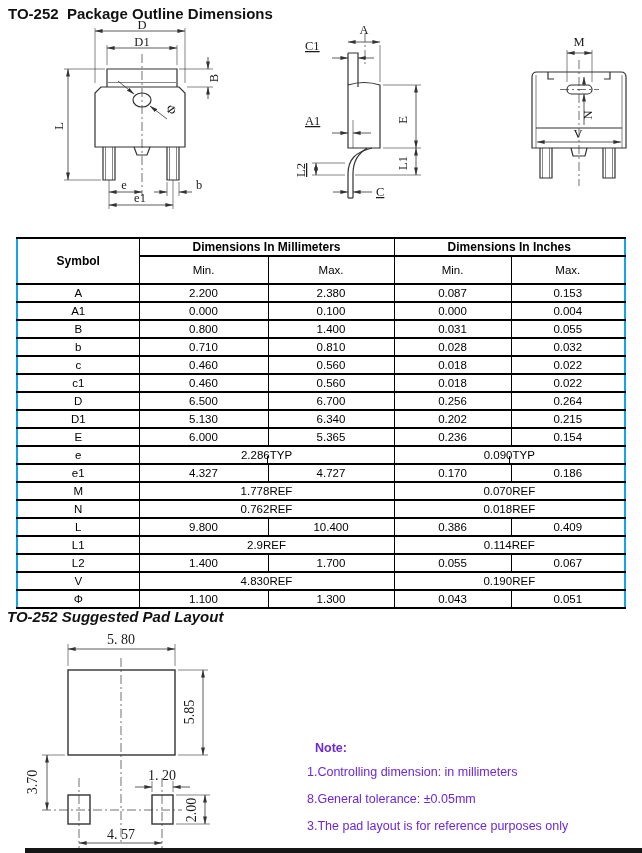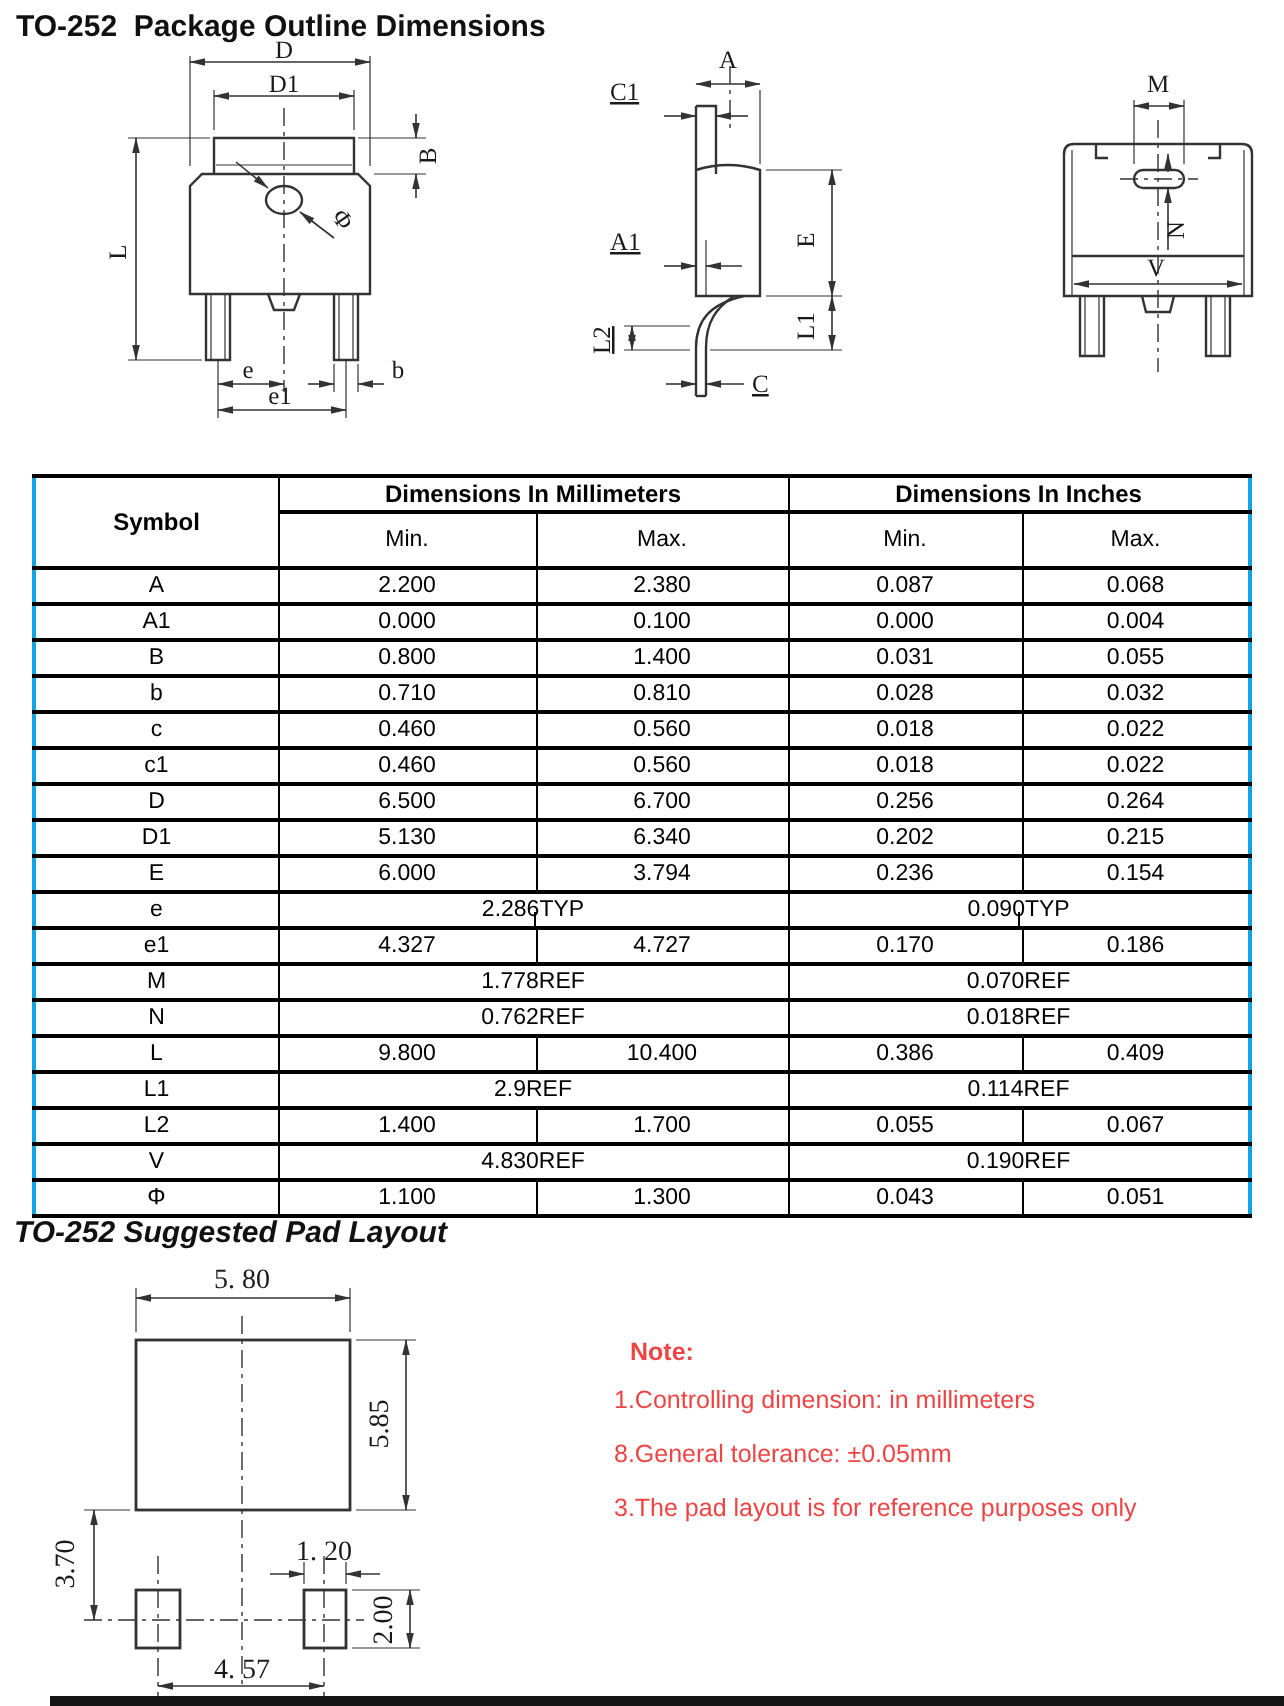--- a/index.html
+++ b/index.html
@@ -18,21 +18,21 @@
   
   #dim-table{position:absolute;left:16px;top:237px;width:608px;border-collapse:collapse;
              border:2px solid #0ea5e9;table-layout:fixed;font-size:11.5px;color:#000;}
   #dim-table th,#dim-table td{border:1px solid #000;border-top-width:2px;border-bottom-width:2px;
              text-align:center;padding:0;height:15px;line-height:15px;overflow:hidden;}
   #dim-table th.sec{font-weight:bold;font-size:12px;}
   #dim-table th.sub{font-weight:normal;}
   #dim-table td{position:relative;}
   #dim-table td.tick::after{content:'';position:absolute;left:50%;bottom:0;width:1px;height:7px;background:#000;}
   
-  #note{position:absolute;left:307px;top:669px;width:320px;font-size:12.5px;color:#ef4444;}
+  #note{position:absolute;left:307px;top:741px;width:320px;font-size:12.5px;color:#6d28d9;}
   #note .nh{font-weight:bold;margin:0 0 10px 8px;}
   #note .ni{margin:0 0 13px 0;}
   #footer-bar{position:absolute;left:25px;top:848px;width:617px;height:5px;background:#161616;}
 </style>
 </head>
 <body>
 
 <div id="page">
 
   <svg width="0" height="0">
@@ -179,21 +179,21 @@
         <th class="sub">Min.</th>
         <th class="sub">Max.</th>
       </tr>
     </thead>
     <tbody>
         <tr style="height: 18px;">
           <td colspan="1">A</td>
           <td colspan="1">2.200</td>
           <td colspan="1">2.380</td>
           <td colspan="1">0.087</td>
-          <td colspan="1">0.068</td>
+          <td colspan="1">0.153</td>
         </tr>
         <tr style="height: 18px;">
           <td colspan="1">A1</td>
           <td colspan="1">0.000</td>
           <td colspan="1">0.100</td>
           <td colspan="1">0.000</td>
           <td colspan="1">0.004</td>
         </tr>
         <tr style="height: 18px;">
           <td colspan="1">B</td>
@@ -233,21 +233,21 @@
         <tr style="height: 18px;">
           <td colspan="1">D1</td>
           <td colspan="1">5.130</td>
           <td colspan="1">6.340</td>
           <td colspan="1">0.202</td>
           <td colspan="1">0.215</td>
         </tr>
         <tr style="height: 18px;">
           <td colspan="1">E</td>
           <td colspan="1">6.000</td>
-          <td colspan="1">3.794</td>
+          <td colspan="1">5.365</td>
           <td colspan="1">0.236</td>
           <td colspan="1">0.154</td>
         </tr>
         <tr style="height: 18px;">
           <td colspan="1">e</td>
           <td colspan="2" class="tick">2.286TYP</td>
           <td colspan="2" class="tick">0.090TYP</td>
         </tr>
         <tr style="height: 18px;">
           <td colspan="1">e1</td>

